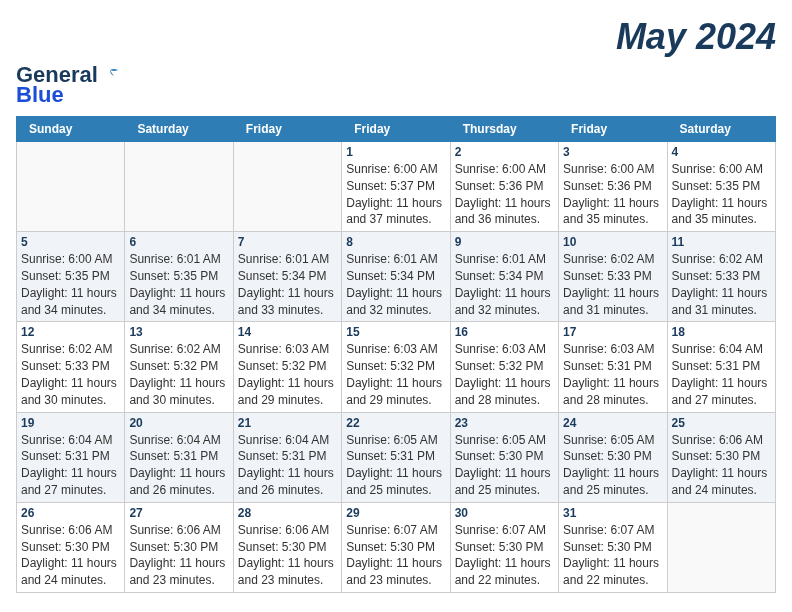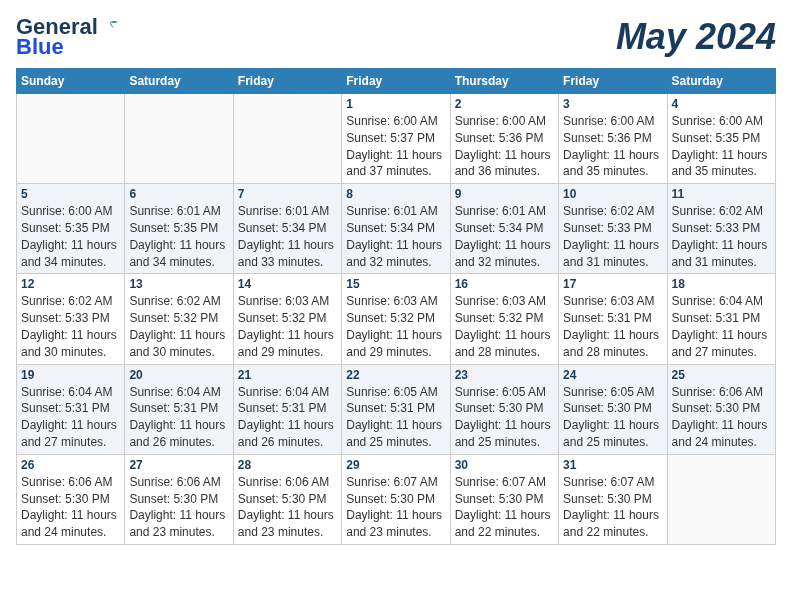--- a/index.html
+++ b/index.html
@@ -13,20 +13,21 @@
     .header-area {
       display: flex;
       justify-content: space-between;
       align-items: flex-start;
       margin-bottom: 8px;
     }
     .logo {
       display: flex;
       flex-direction: column;
       align-items: flex-start;
+      margin-top: 48px;
     }
     .title-area {
       text-align: right;
       font-style: italic;
     }
     .month-title {
       font-size: 36px;
       font-weight: bold;
       color: #1a3a5c;
     }
@@ -37,21 +38,21 @@
     table {
       width: 100%;
       border-collapse: collapse;
       table-layout: fixed;
     }
     thead tr th {
       background: #2e7db5;
       color: #fff;
       font-size: 12px;
       font-weight: bold;
-      padding: 5px 4px;
+      padding: 5px 12px;
       text-align: left;
       border: 1px solid #2e7db5;
     }
     tbody tr td {
       vertical-align: top;
       border: 1px solid #ccc;
       padding: 3px 4px;
       font-size: 10px;
       color: #333;
       height: 82px;

